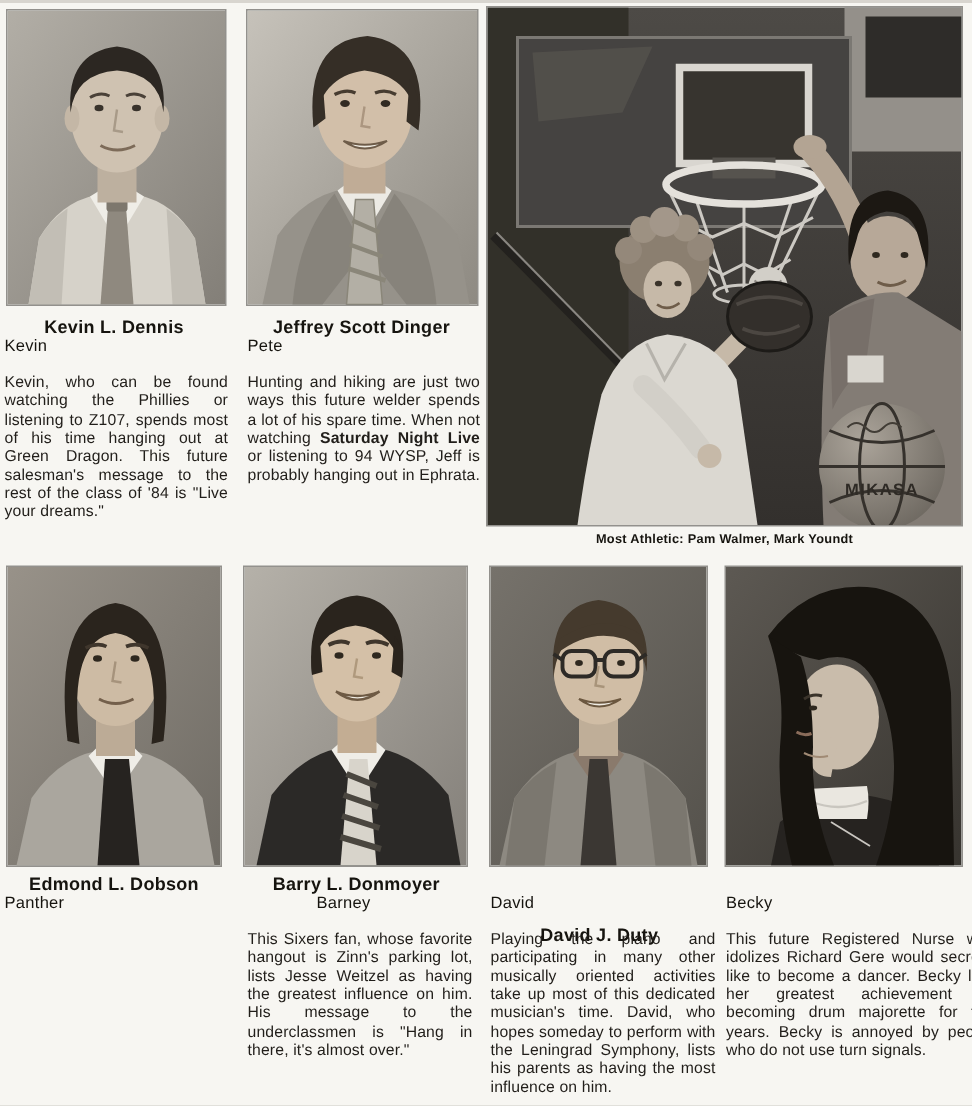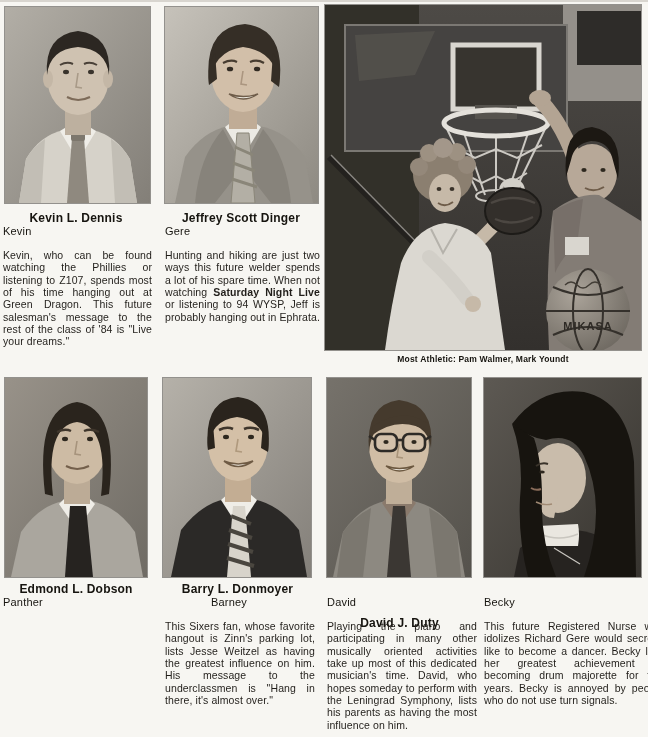--- a/index.html
+++ b/index.html
@@ -87,21 +87,21 @@
       <path d="M78,64 L76,77 L82,78" stroke="#ab9680" stroke-width="1.6" fill="none"></path>
       <path d="M64,87 Q78,97 93,87 Q78,92 64,87 Z" fill="#f0ece3" stroke="#6e5c49" stroke-width="1.4"></path>
     </svg>
   </div>
 
   <div class="sname" style="left:0;top:211px;width:152px;">Kevin L. Dennis</div>
   <div class="snick" style="left:3px;top:225px;">Kevin</div>
   <div class="bio" style="left:3px;top:249px;width:149px;">Kevin, who can be found watching the Phillies or listening to Z107, spends most of his time hanging out at Green Dragon. This future salesman's message to the rest of the class of '84 is "Live your dreams."</div>
 
   <div class="sname" style="left:162px;top:211px;width:158px;">Jeffrey Scott Dinger</div>
-  <div class="snick" style="left:165px;top:225px;">Gere</div>
+  <div class="snick" style="left:165px;top:225px;">Pete</div>
   <div class="bio" style="left:165px;top:249px;width:155px;"><span>Hunting and hiking are just two ways this future welder spends a lot of his spare time. When not watching </span><b>Saturday Night Live</b><span> or listening to 94 WYSP, Jeff is probably hanging out in Ephrata.</span></div>
 
   <div class="portrait" style="left:325px;top:5px;">
     <svg width="316" height="345" viewBox="0 0 316 345">
       <defs>
         <linearGradient id="gGym" x1="0" y1="0" x2="0" y2="1">
           <stop offset="0" stop-color="#4d4a46"></stop>
             <stop offset="1" stop-color="#33302d"></stop>
         </linearGradient>
         <radialGradient id="gBall" cx="0.35" cy="0.3" r="1">

